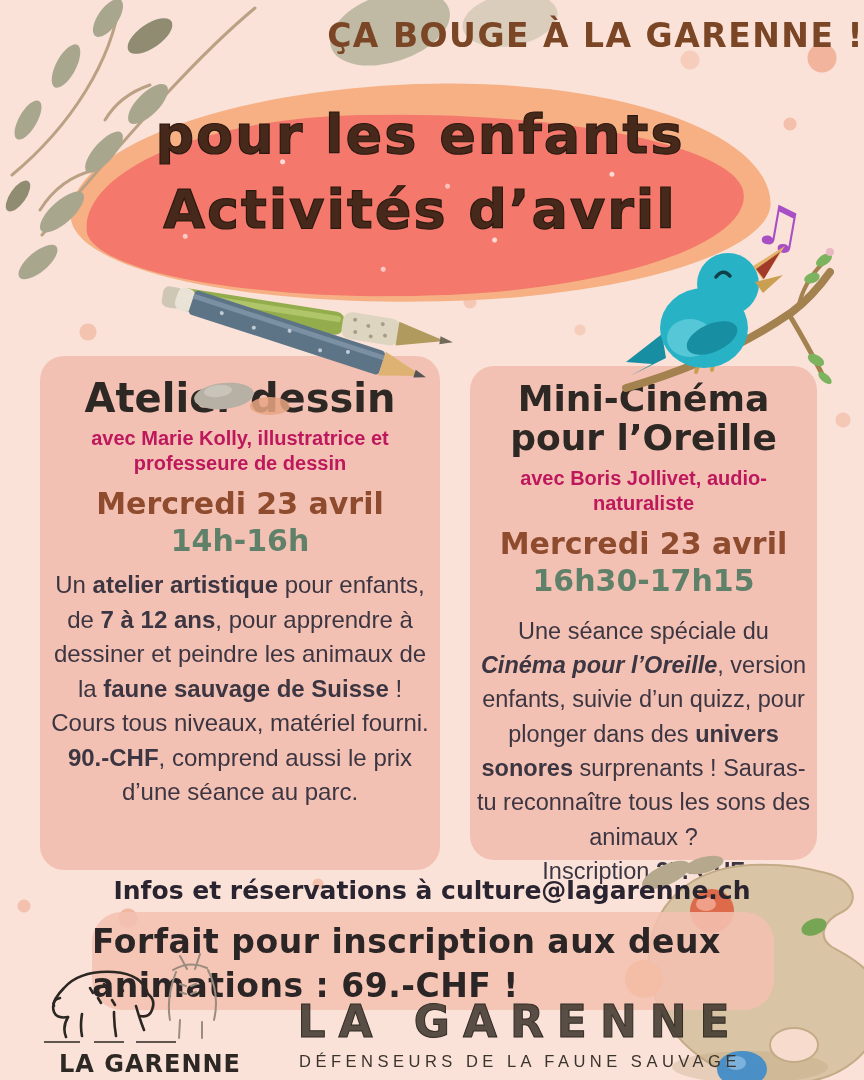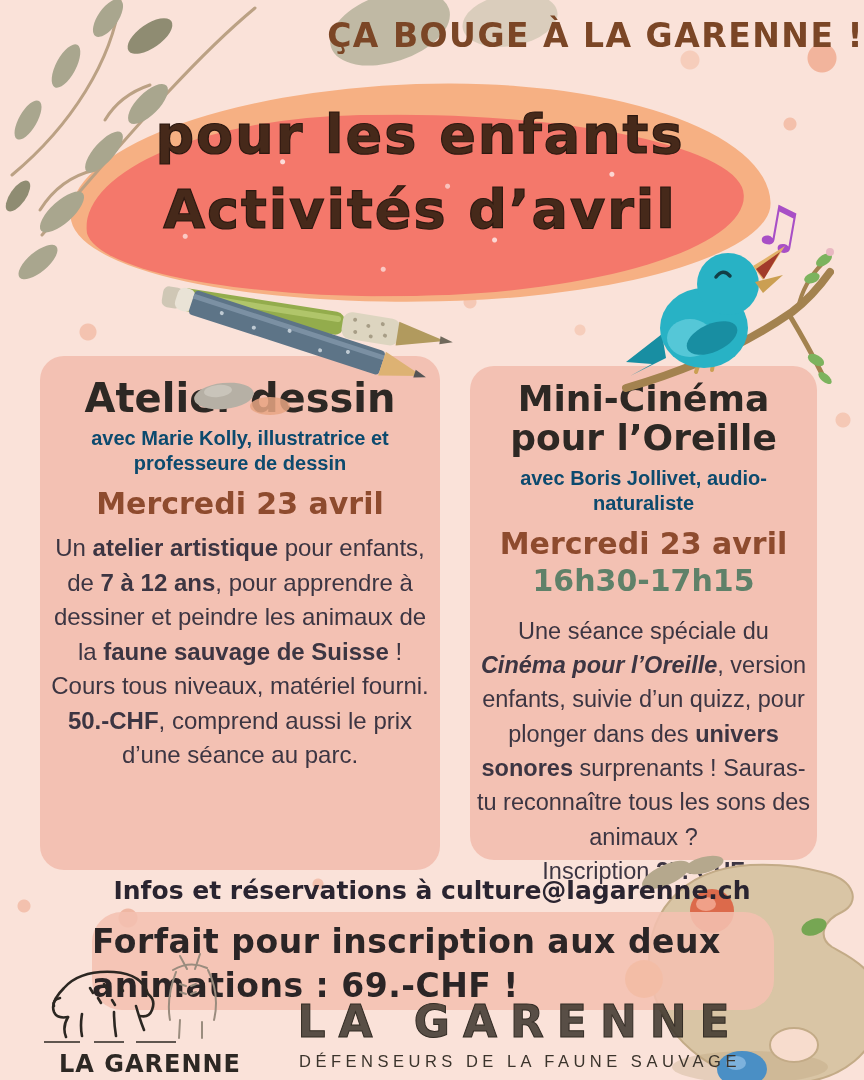--- a/index.html
+++ b/index.html
@@ -52,21 +52,21 @@
     transform:rotate(10deg); font-family:"DejaVu Sans", sans-serif; }
   .bird-svg { left:622px; top:220px; width:212px; height:185px; z-index:3; }
   .pencils-svg { left:158px; top:284px; width:322px; height:136px; z-index:4; }
   .card { position:absolute; background:#f3c1b3; border-radius:24px; text-align:center; z-index:2; }
   .card-atelier { left:40px; top:356px; width:400px; height:514px; }
   .card-cinema  { left:470px; top:366px; width:347px; height:494px; }
   .card h2 { margin:0; font-family:"DejaVu Sans", sans-serif; font-weight:800; color:#2d2824; }
   .card-atelier h2 { font-size:40px; padding-top:22px; line-height:1; }
   .card-cinema  h2 { font-size:36px; padding-top:14px; line-height:1.08; }
   .card-cinema  h2 .t2 { display:block; }
-  .subtitle { margin:8px 26px 0; font-weight:700; font-size:20px; line-height:1.25; color:#0c4a6e; }
+  .subtitle { margin:8px 26px 0; font-weight:700; font-size:20px; line-height:1.25; color:#be185d; }
   .date { margin:10px 0 0; font-family:"DejaVu Sans", sans-serif; font-weight:800; font-size:30px; color:#8e4b2e; }
   .time { margin:2px 0 0; font-family:"DejaVu Sans", sans-serif; font-weight:800; font-size:30px; color:#5f8169; }
   .body-text { margin:10px 6px 0; font-size:24px; line-height:1.44; color:#3c3542; white-space:pre-line; }
   .card-cinema .body-text { margin-top:16px; font-size:23.5px; line-height:1.46; }
   .body-text .b { font-weight:700; }
   .palette-svg { right:-36px; bottom:-35px; width:300px; height:260px; z-index:2; }
   .contact-line { top:876px; left:0; right:0; text-align:center; z-index:4;
     font-family:"DejaVu Sans", sans-serif; font-weight:800; font-size:25px; color:#2a2430; }
   .bundle-card { left:92px; top:912px; width:682px; height:98px; border-radius:30px;
     background:rgba(244,192,177,.88); z-index:4; text-align:left; padding-top:8px; box-sizing:border-box; }
@@ -184,22 +184,23 @@
       </g>
       <polygon points="228,43 270,55 228,68" fill="#ddb273"></polygon>
       <polygon points="262,51 274,55 262,59" fill="#555555"></polygon>
     </g>
   </svg>
 
   <section class="card card-atelier">
     <h2>Atelier dessin</h2>
     <p class="subtitle">avec Marie Kolly, illustratrice et professeure de dessin</p>
     <p class="date">Mercredi 23 avril</p>
+    <p class="time">14h-16h</p>
     <p class="body-text"><span>Un </span><span class="b">atelier artistique</span><span> pour enfants, de </span><span class="b">7 à 12 ans</span><span>, pour apprendre à dessiner et peindre les animaux de la </span><span class="b">faune sauvage de Suisse</span><span> ! Cours tous niveaux, matériel fourni.
-</span><span class="b">50.-CHF</span><span>, comprend aussi le prix d’une séance au parc.</span></p>
+</span><span class="b">90.-CHF</span><span>, comprend aussi le prix d’une séance au parc.</span></p>
   </section>
 
   <section class="card card-cinema">
     <h2><span>Mini-Cinéma</span><span class="t2">pour l’Oreille</span></h2>
     <p class="subtitle">avec Boris Jollivet, audio-naturaliste</p>
     <p class="date">Mercredi 23 avril</p>
     <p class="time">16h30-17h15</p>
     <p class="body-text"><span>Une séance spéciale du </span><span class="b" style="font-style: italic;">Cinéma pour l’Oreille</span><span>, version enfants, suivie d’un quizz, pour plonger dans des </span><span class="b">univers sonores</span><span> surprenants ! Sauras-tu reconnaître tous les sons des animaux ?
 Inscription </span><span class="b">25.-CHF</span></p>
   </section>

